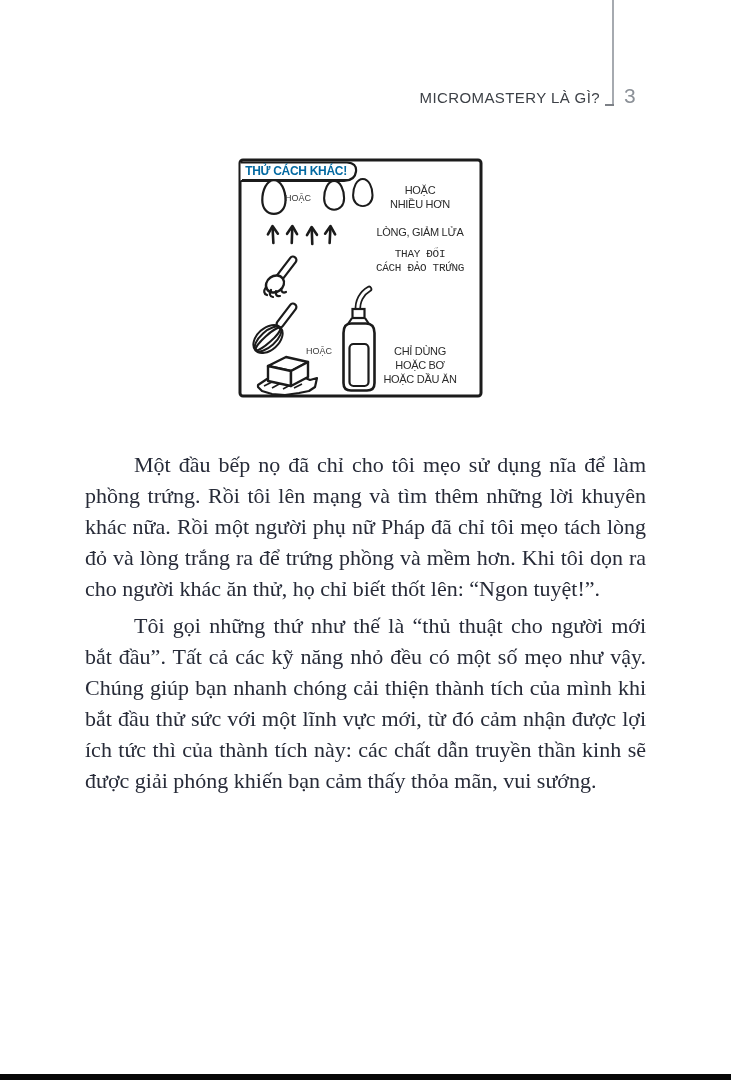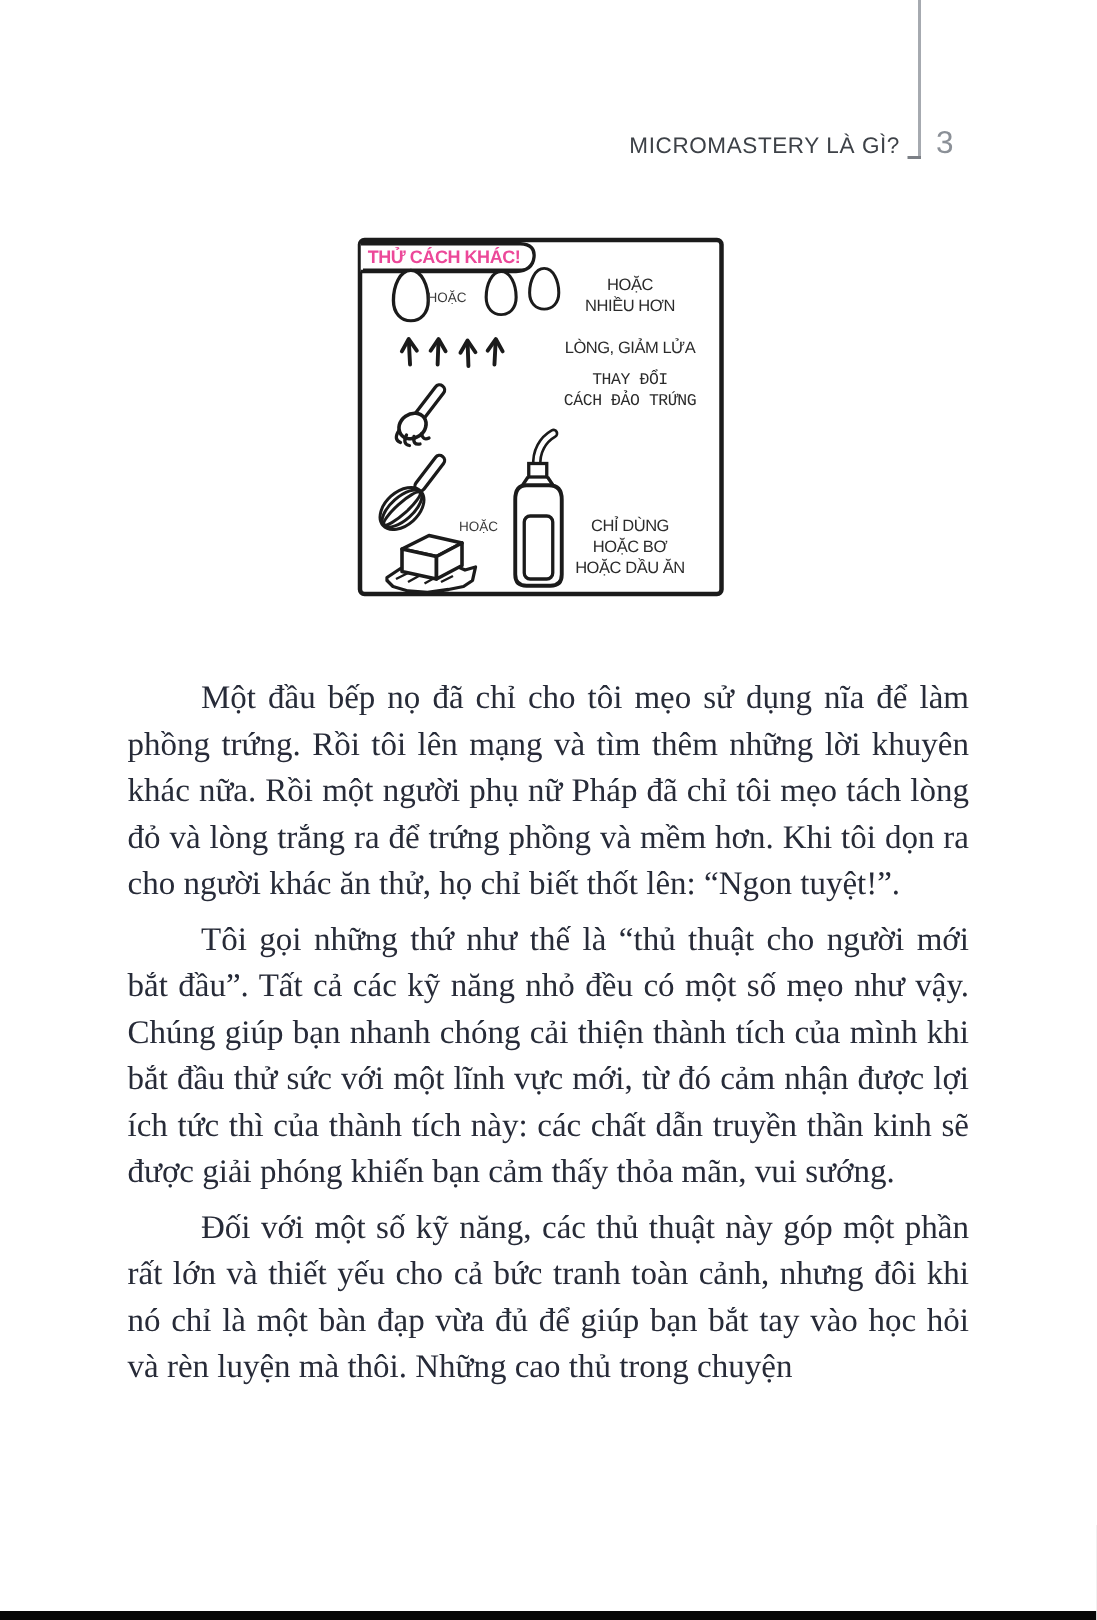--- a/index.html
+++ b/index.html
@@ -23,21 +23,21 @@
   }
   .page-number {
     position:absolute; top:84px; left:624px;
     font-size:21px; color:#8b9097; letter-spacing:1px;
   }
   
   .figure { position:absolute; left:238px; top:158px; width:245px; height:240px; }
   .figure svg { position:absolute; left:0; top:0; }
   .fig-banner-label {
     position:absolute; left:4px; top:6px; width:108px; text-align:center;
-    font-size:12px; font-weight:700; letter-spacing:-0.3px; color:#ec4899;
+    font-size:12px; font-weight:700; letter-spacing:-0.3px; color:#0369a1;
     border-bottom:1.6px solid #1b1b1b; padding-bottom:1px;
   }
   .fig-label {
     position:absolute; white-space:pre-line; text-align:center;
     font-size:11px; line-height:13.8px; color:#2b2b2b; letter-spacing:-0.3px;
   }
   .fig-label.small { font-size:9px; letter-spacing:0; color:#3a3a3a; }
   .lbl-col { left:128px; width:108px; }
   
   .body-text {
@@ -150,17 +150,16 @@
     <div class="fig-label lbl-col" style="top:187px;">CHỈ DÙNG
 HOẶC BƠ
 HOẶC DẦU ĂN</div>
 
     <div class="fig-label small" style="left:64px; top:187px; width:34px;">HOẶC</div>
   </div>
 
   <div class="body-text">
     <p>Một đầu bếp nọ đã chỉ cho tôi mẹo sử dụng nĩa để làm phồng trứng. Rồi tôi lên mạng và tìm thêm những lời khuyên khác nữa. Rồi một người phụ nữ Pháp đã chỉ tôi mẹo tách lòng đỏ và lòng trắng ra để trứng phồng và mềm hơn. Khi tôi dọn ra cho người khác ăn thử, họ chỉ biết thốt lên: “Ngon tuyệt!”.</p>
     <p>Tôi gọi những thứ như thế là “thủ thuật cho người mới bắt đầu”. Tất cả các kỹ năng nhỏ đều có một số mẹo như vậy. Chúng giúp bạn nhanh chóng cải thiện thành tích của mình khi bắt đầu thử sức với một lĩnh vực mới, từ đó cảm nhận được lợi ích tức thì của thành tích này: các chất dẫn truyền thần kinh sẽ được giải phóng khiến bạn cảm thấy thỏa mãn, vui sướng.</p>
-    <p>Đối với một số kỹ năng, các thủ thuật này góp một phần rất lớn và thiết yếu cho cả bức tranh toàn cảnh, nhưng đôi khi nó chỉ là một bàn đạp vừa đủ để giúp bạn bắt tay vào học hỏi và rèn luyện mà thôi. Những cao thủ trong chuyện</p>
   </div>
 
   <div class="bottom-bar"></div>
 </div>
 
 </body></html>

